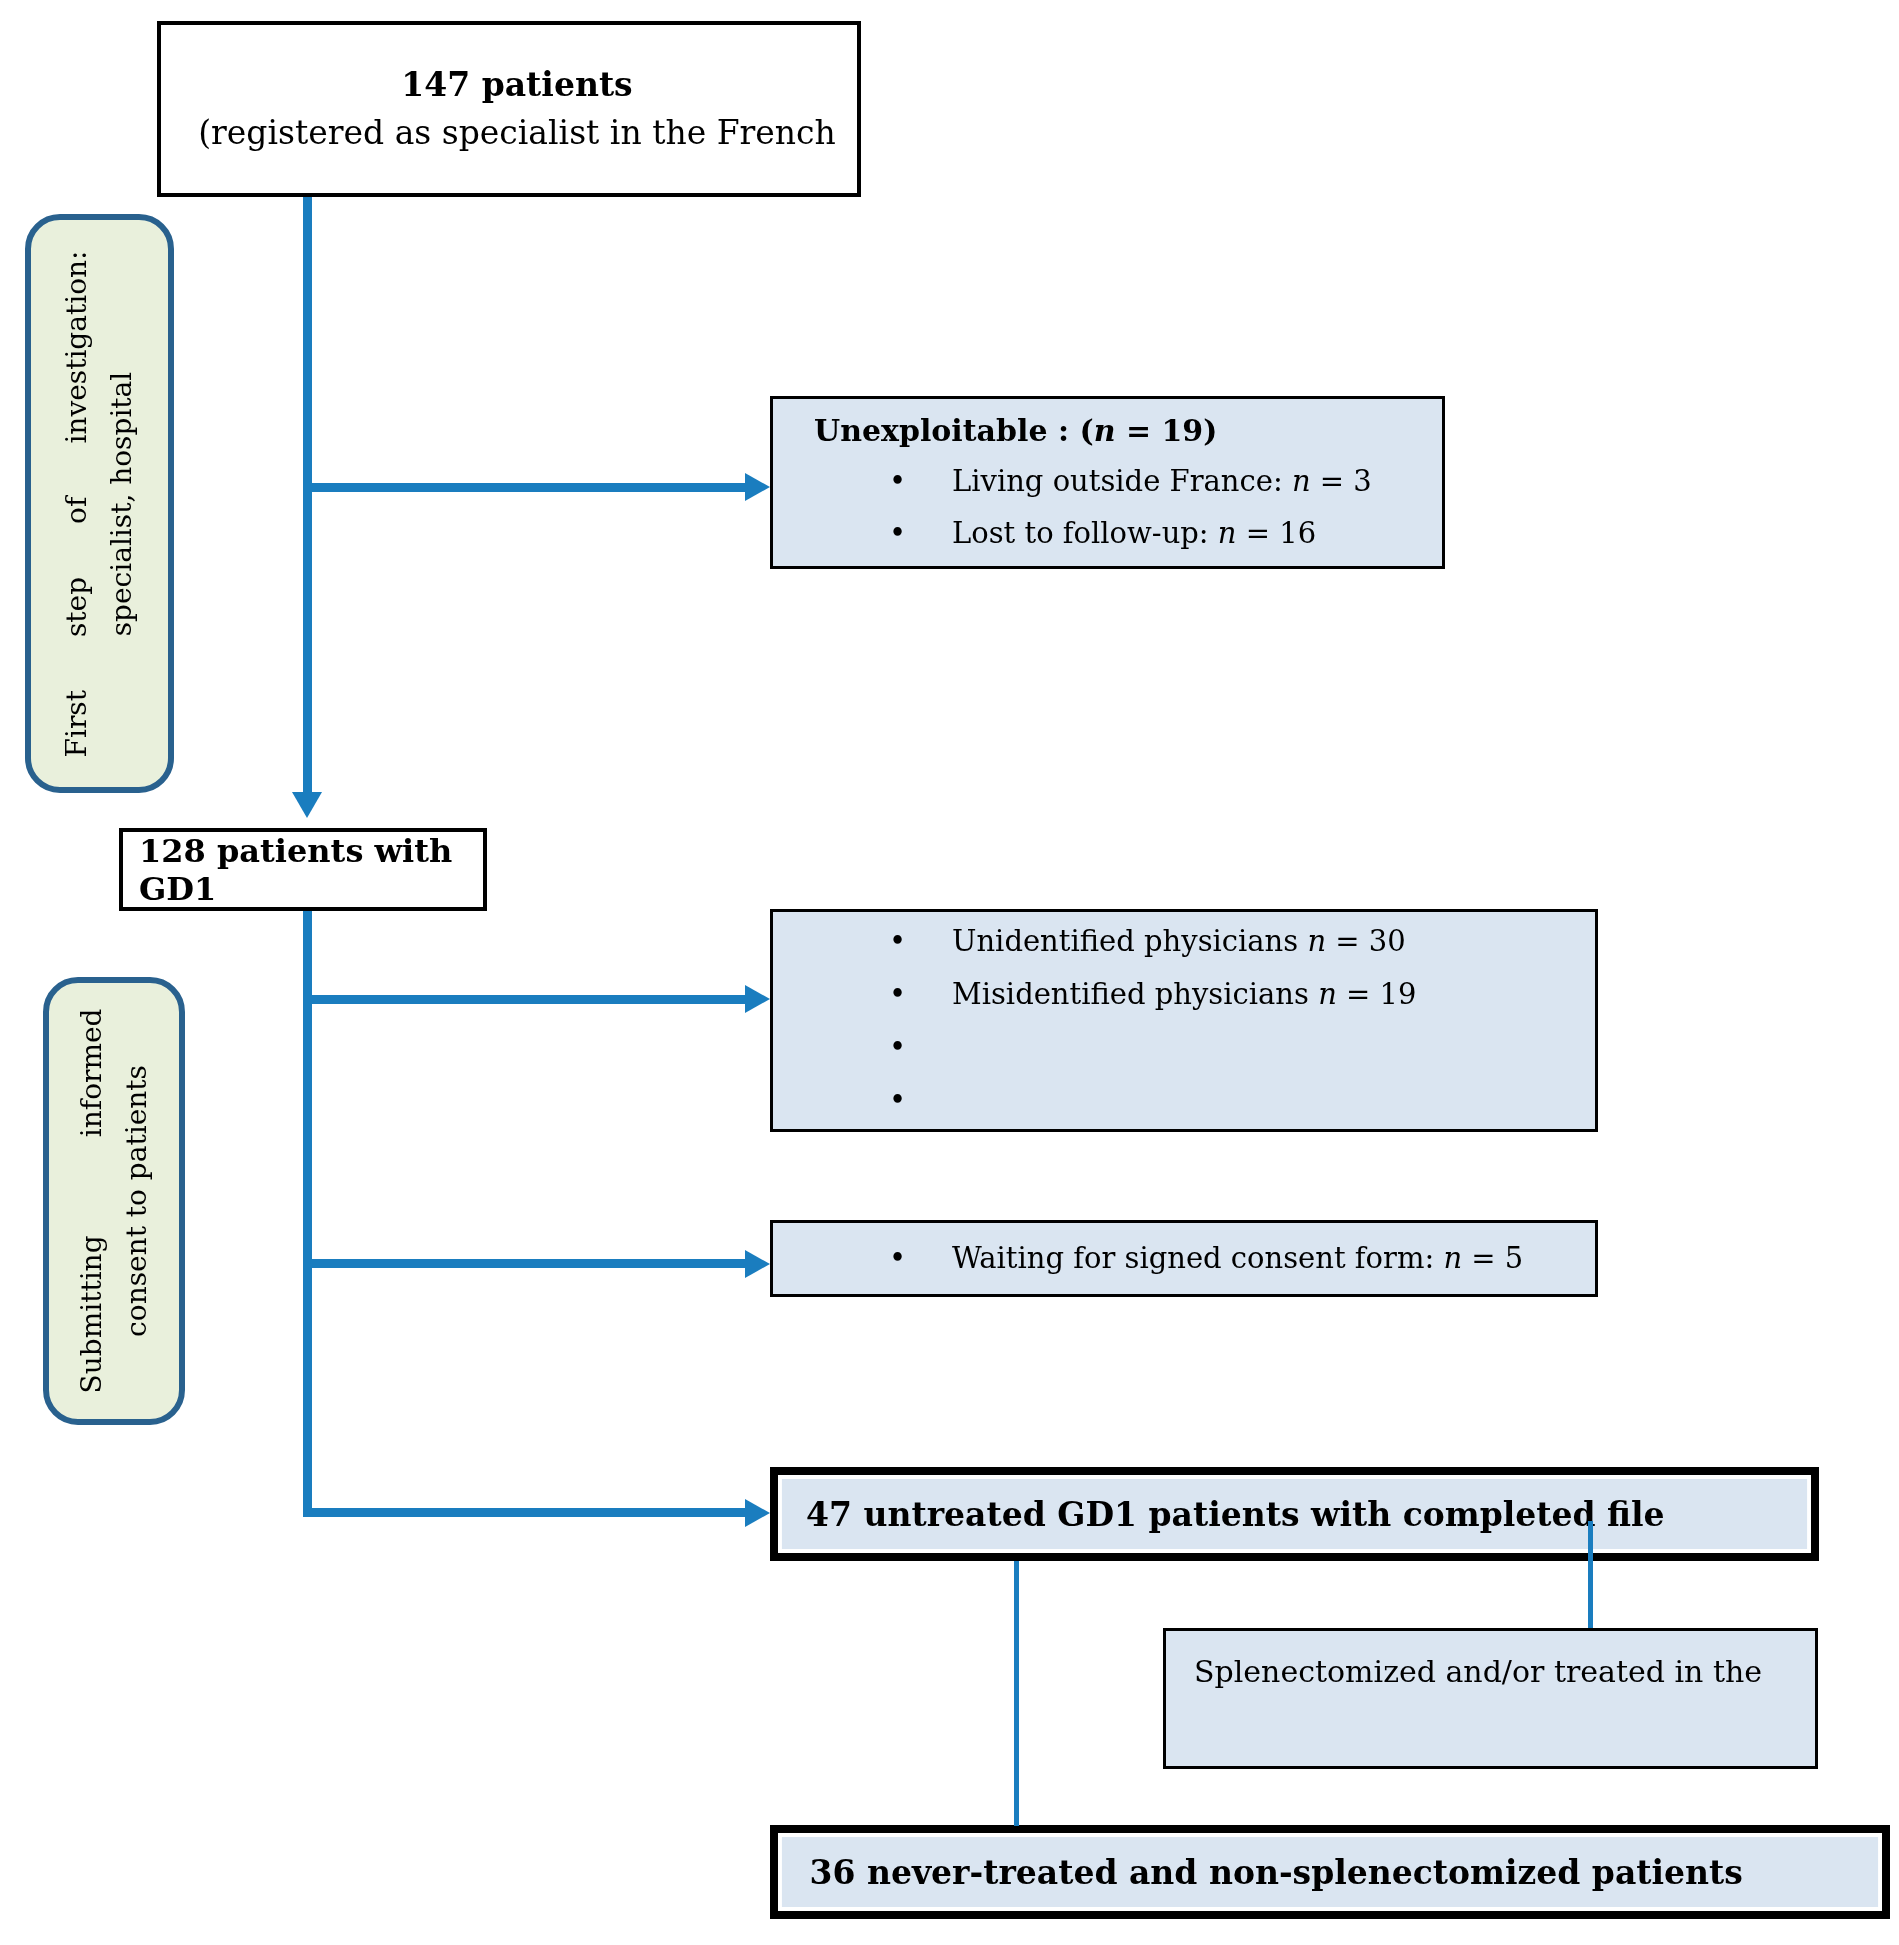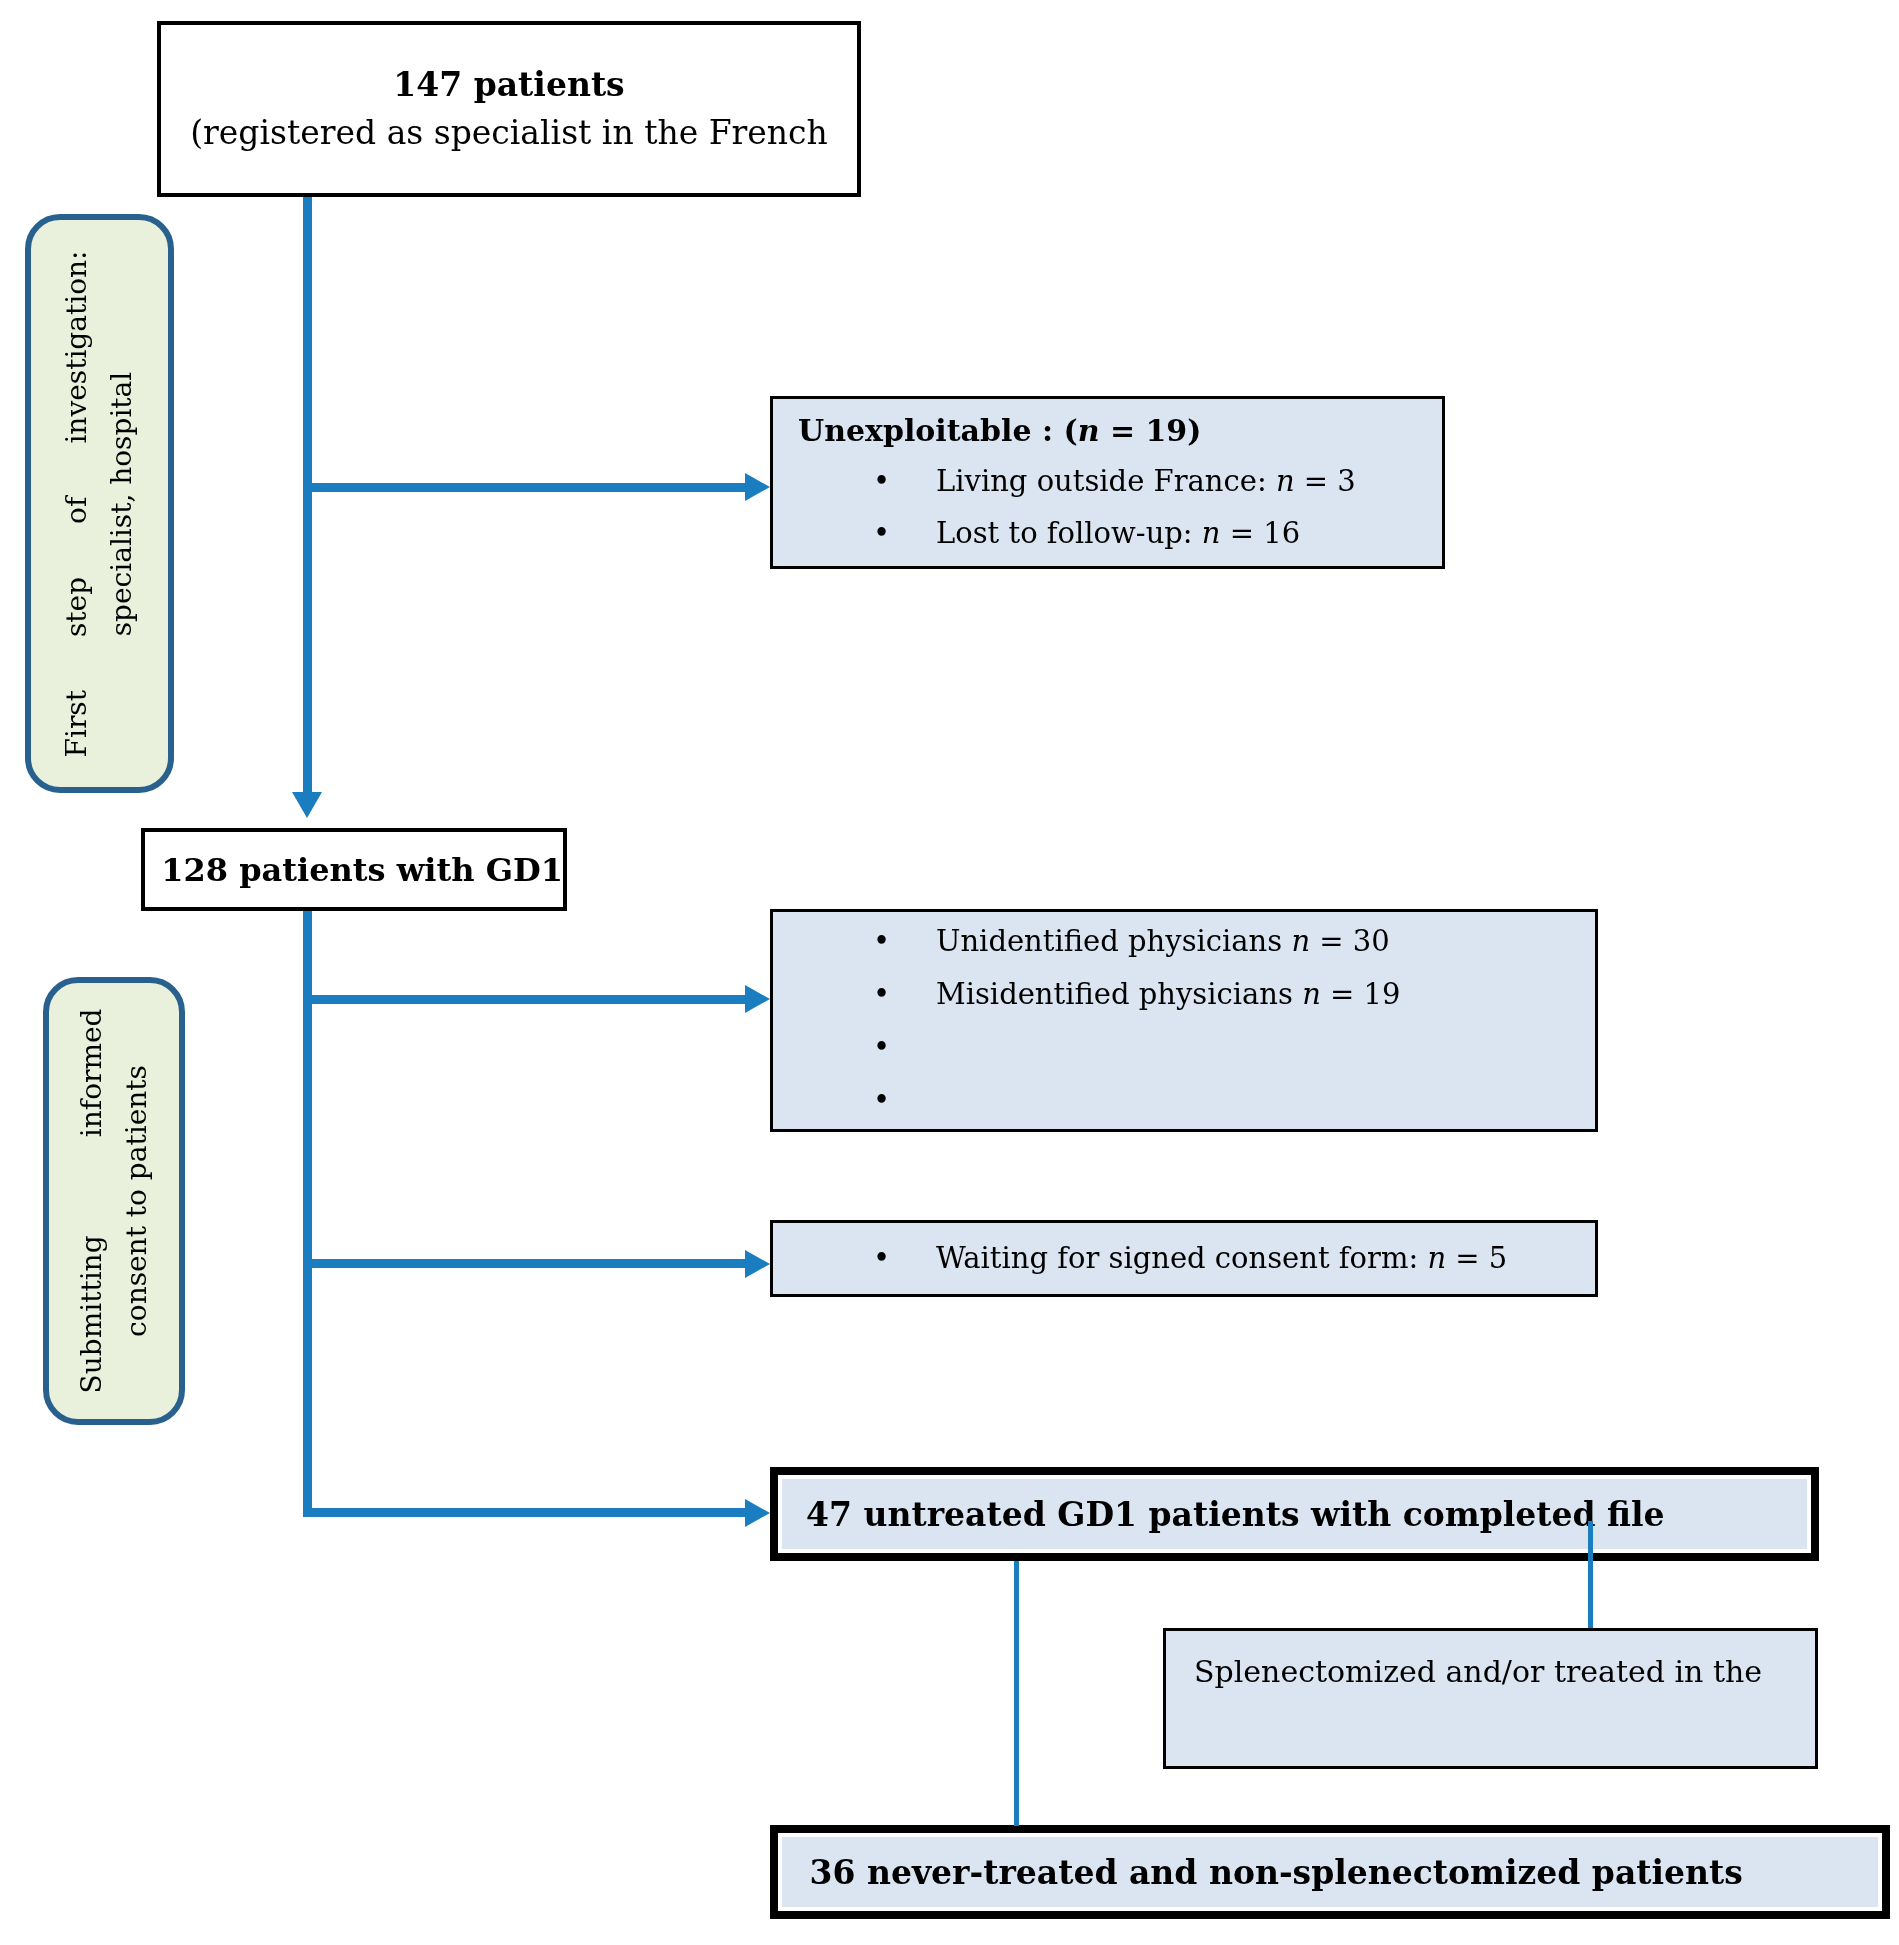--- a/index.html
+++ b/index.html
@@ -6,35 +6,35 @@
   html,body { background:#ffffff; }
   body {
     position: relative;
     width: 1900px; height: 1946px;
     font-family: "DejaVu Serif", "Liberation Serif", serif;
     color: #000;
     overflow: hidden;
   }
 
   
-  .node { position: absolute; background:#ffffff; border: 4.4px solid #000; }
+  .node { position: absolute; background:#ffffff; border: 4.4px solid #000; padding-left: 16px; }
   .fill-blue { background: #dae5f1; }
   .thin  { border-width: 3.9px; }
   .thick { border-width: 8.7px; box-shadow: inset 0 0 0 3.9px #ffffff; text-align: right; }
 
   .center-col { display:flex; flex-direction:column; justify-content:center; }
   .vcenter { display:flex; align-items:center; }
 
   
   #registry { left:157px; top:21px; width:704px; height:176px; text-align:center; }
   #registry .ln { font-size:33px; line-height:48px; }
   #registry .ln.b { font-weight:bold; }
 
   
-  #gd1 { left:141px; top:828px; width:426px; height:83px; text-align:right; }
+  #gd1 { left:119px; top:828px; width:368px; height:83px; text-align:left; }
   #gd1 .ln { font-size:32px; font-weight:bold; }
 
   
   #unexploitable { left:770px; top:396px; width:675px; height:173px; }
   #unexploitable .title { font-weight:bold; font-size:30px; line-height:29px; margin:16.6px 0 0 25px; }
   #unexploitable .brow { margin-top:21.4px; }
 
   
   #physicians { left:770px; top:909px; width:828px; height:223px;
                 display:flex; flex-direction:column; justify-content:center; }

